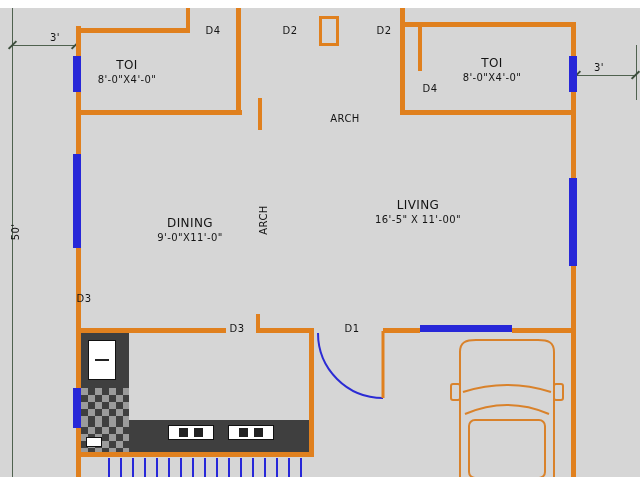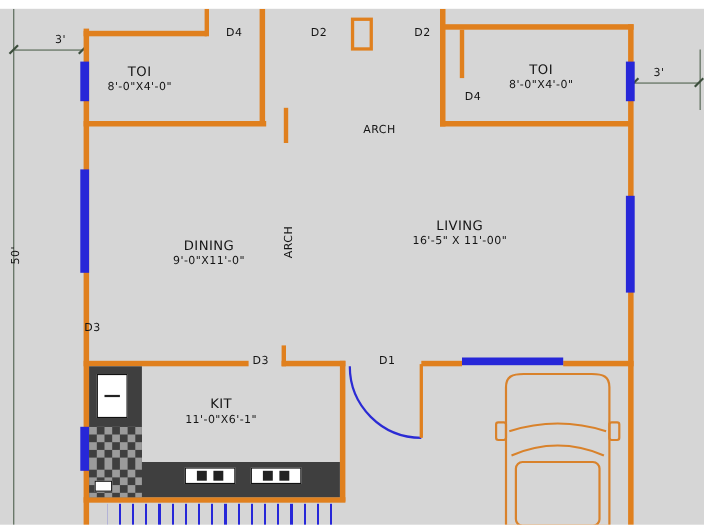--- a/index.html
+++ b/index.html
@@ -121,24 +121,20 @@
     <div class="rsize">8'-0"X4'-0"</div>
   </div>
   <div class="room" style="left:190px;top:198px;margin-top:32px;">
     <div class="rname">DINING</div>
     <div class="rsize">9'-0"X11'-0"</div>
   </div>
   <div class="room" style="left:418px;top:212px;">
     <div class="rname">LIVING</div>
     <div class="rsize">16'-5" X 11'-00"</div>
   </div>
-  <div class="room" style="left:201px;top:374px;">
-    <div class="rname">KIT</div>
-    <div class="rsize">11'-0"X6'-1"</div>
-  </div>
 
   <div class="lbl vert" style="left:15px;top:232px;">50'</div>
   <div class="lbl" style="left:55px;top:37px;">3'</div>
   <div class="lbl" style="left:599px;top:67px;">3'</div>
 
   <div class="white-strip" style="left:0;top:0;width:640px;height:8px;"></div>
   <div class="white-strip" style="left:0;top:477px;width:640px;height:3px;"></div>
 </div>
 
 </body></html>

